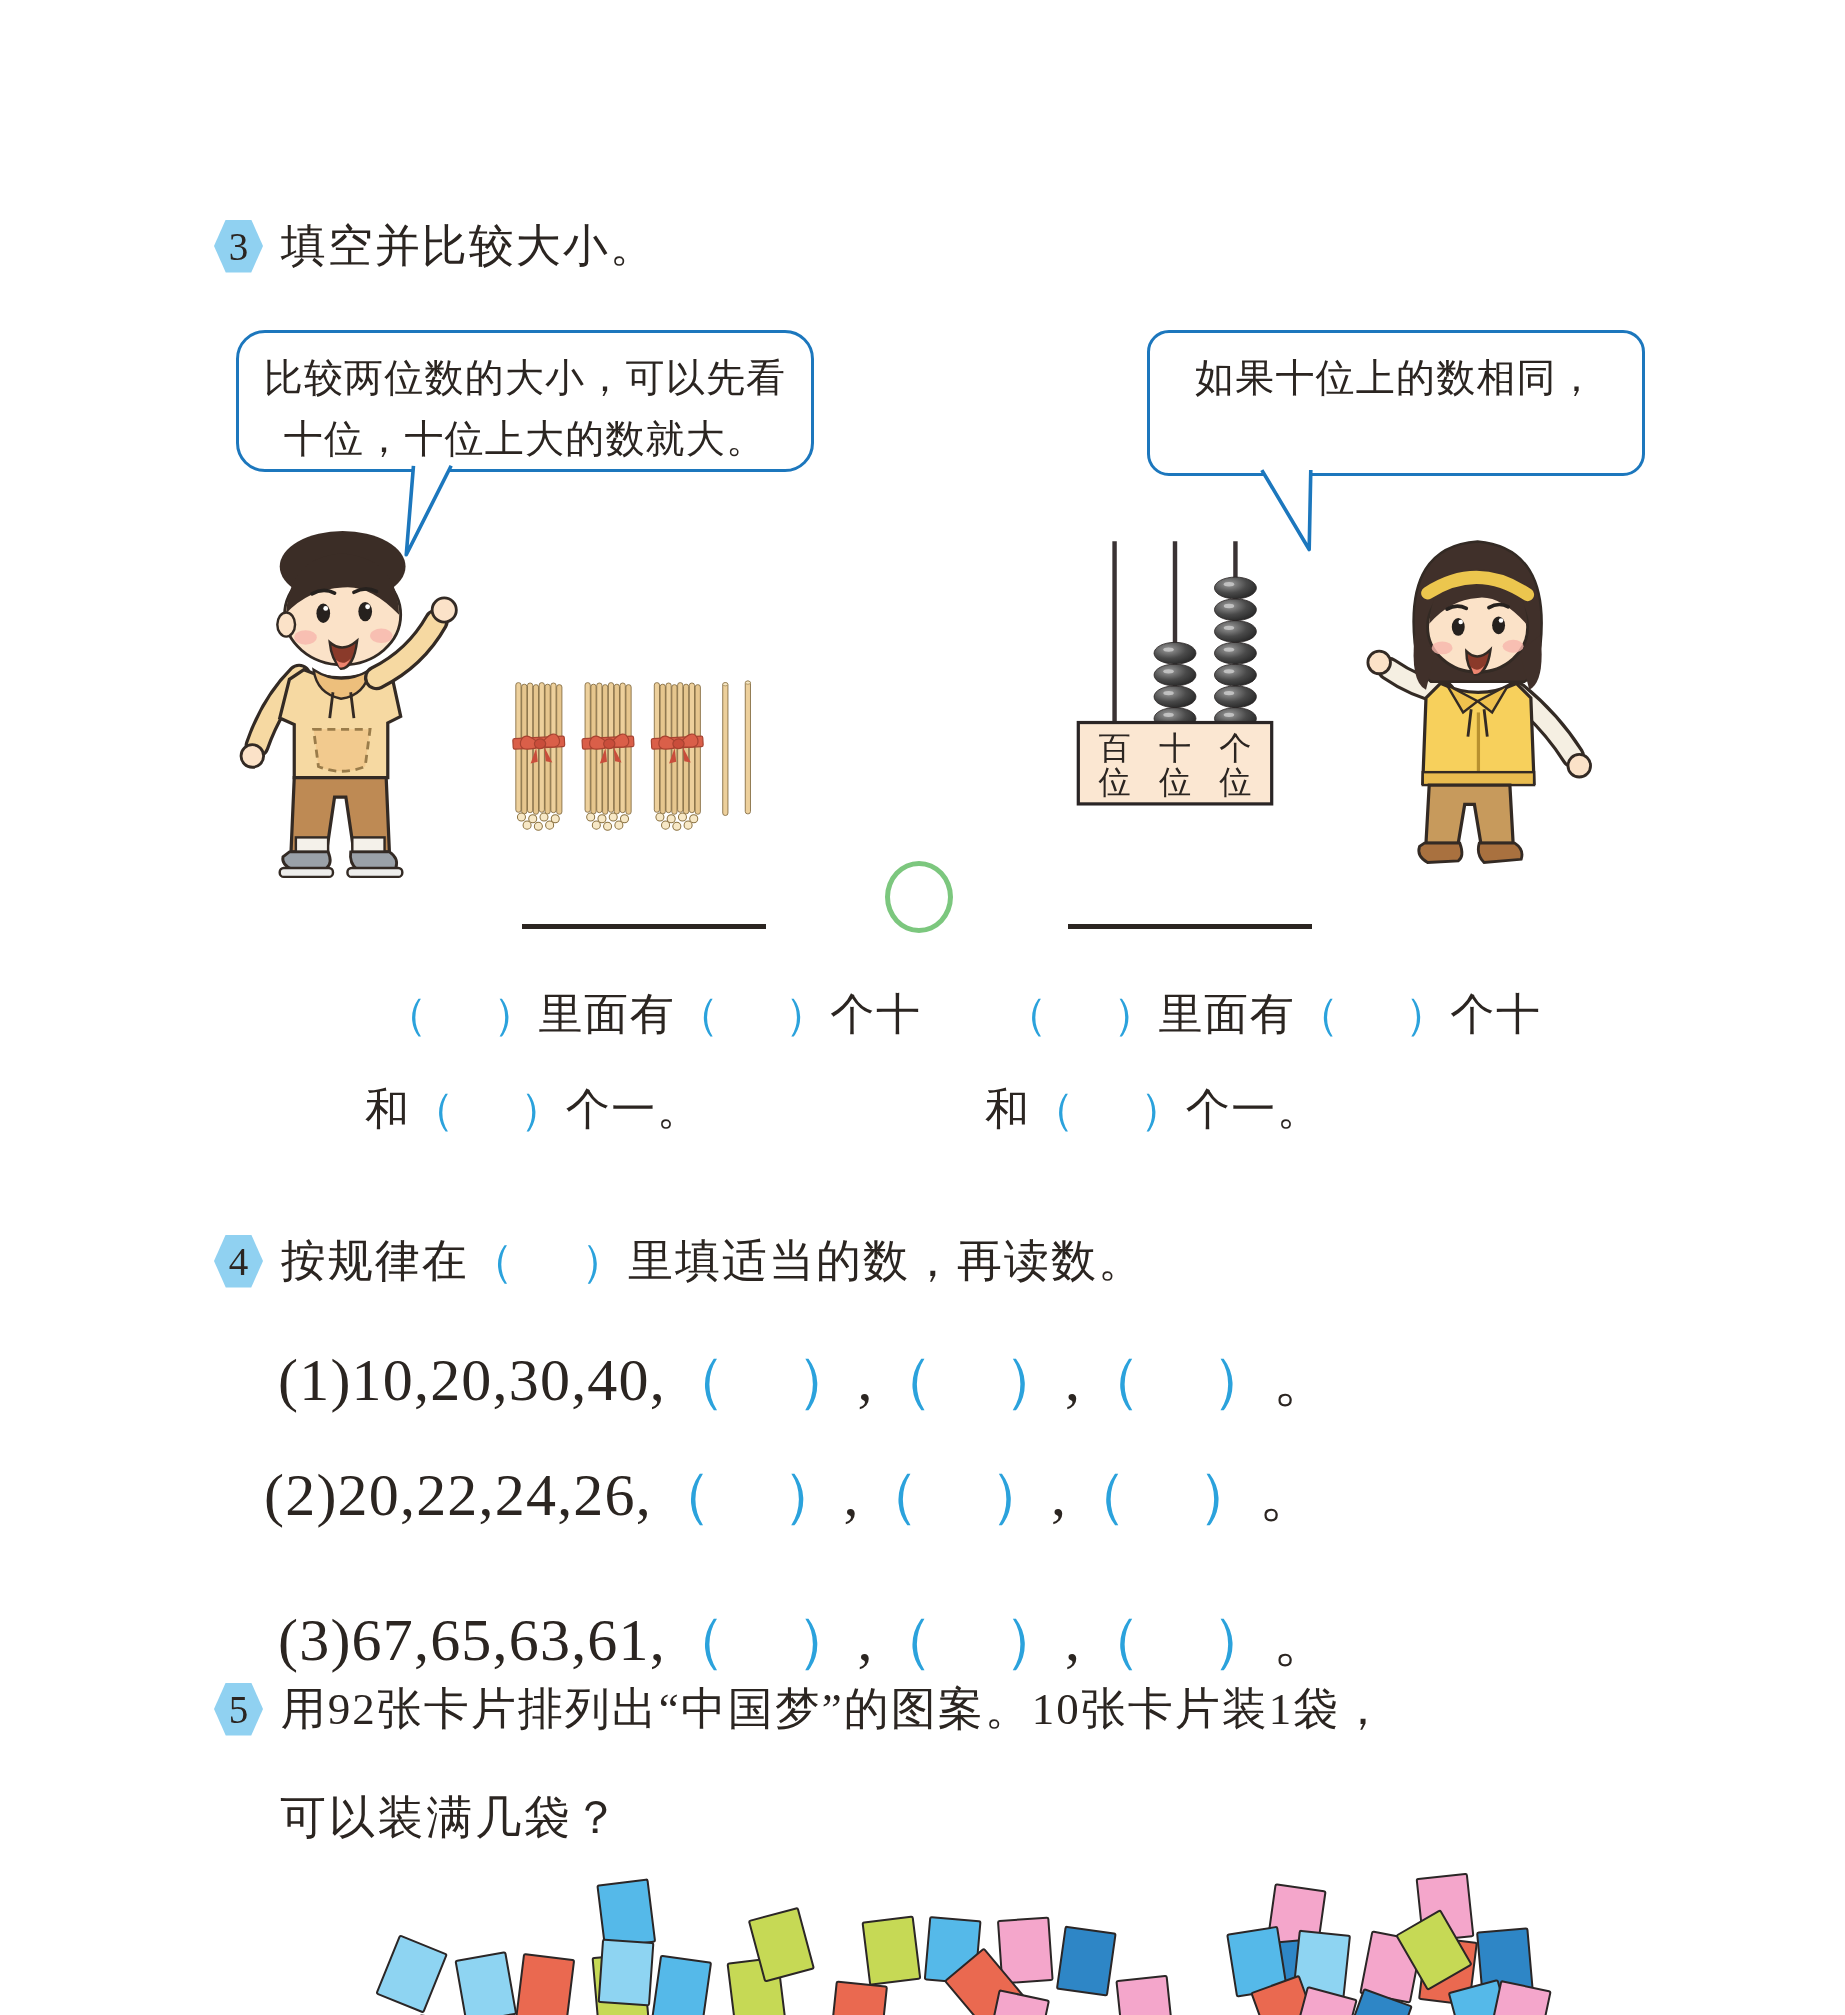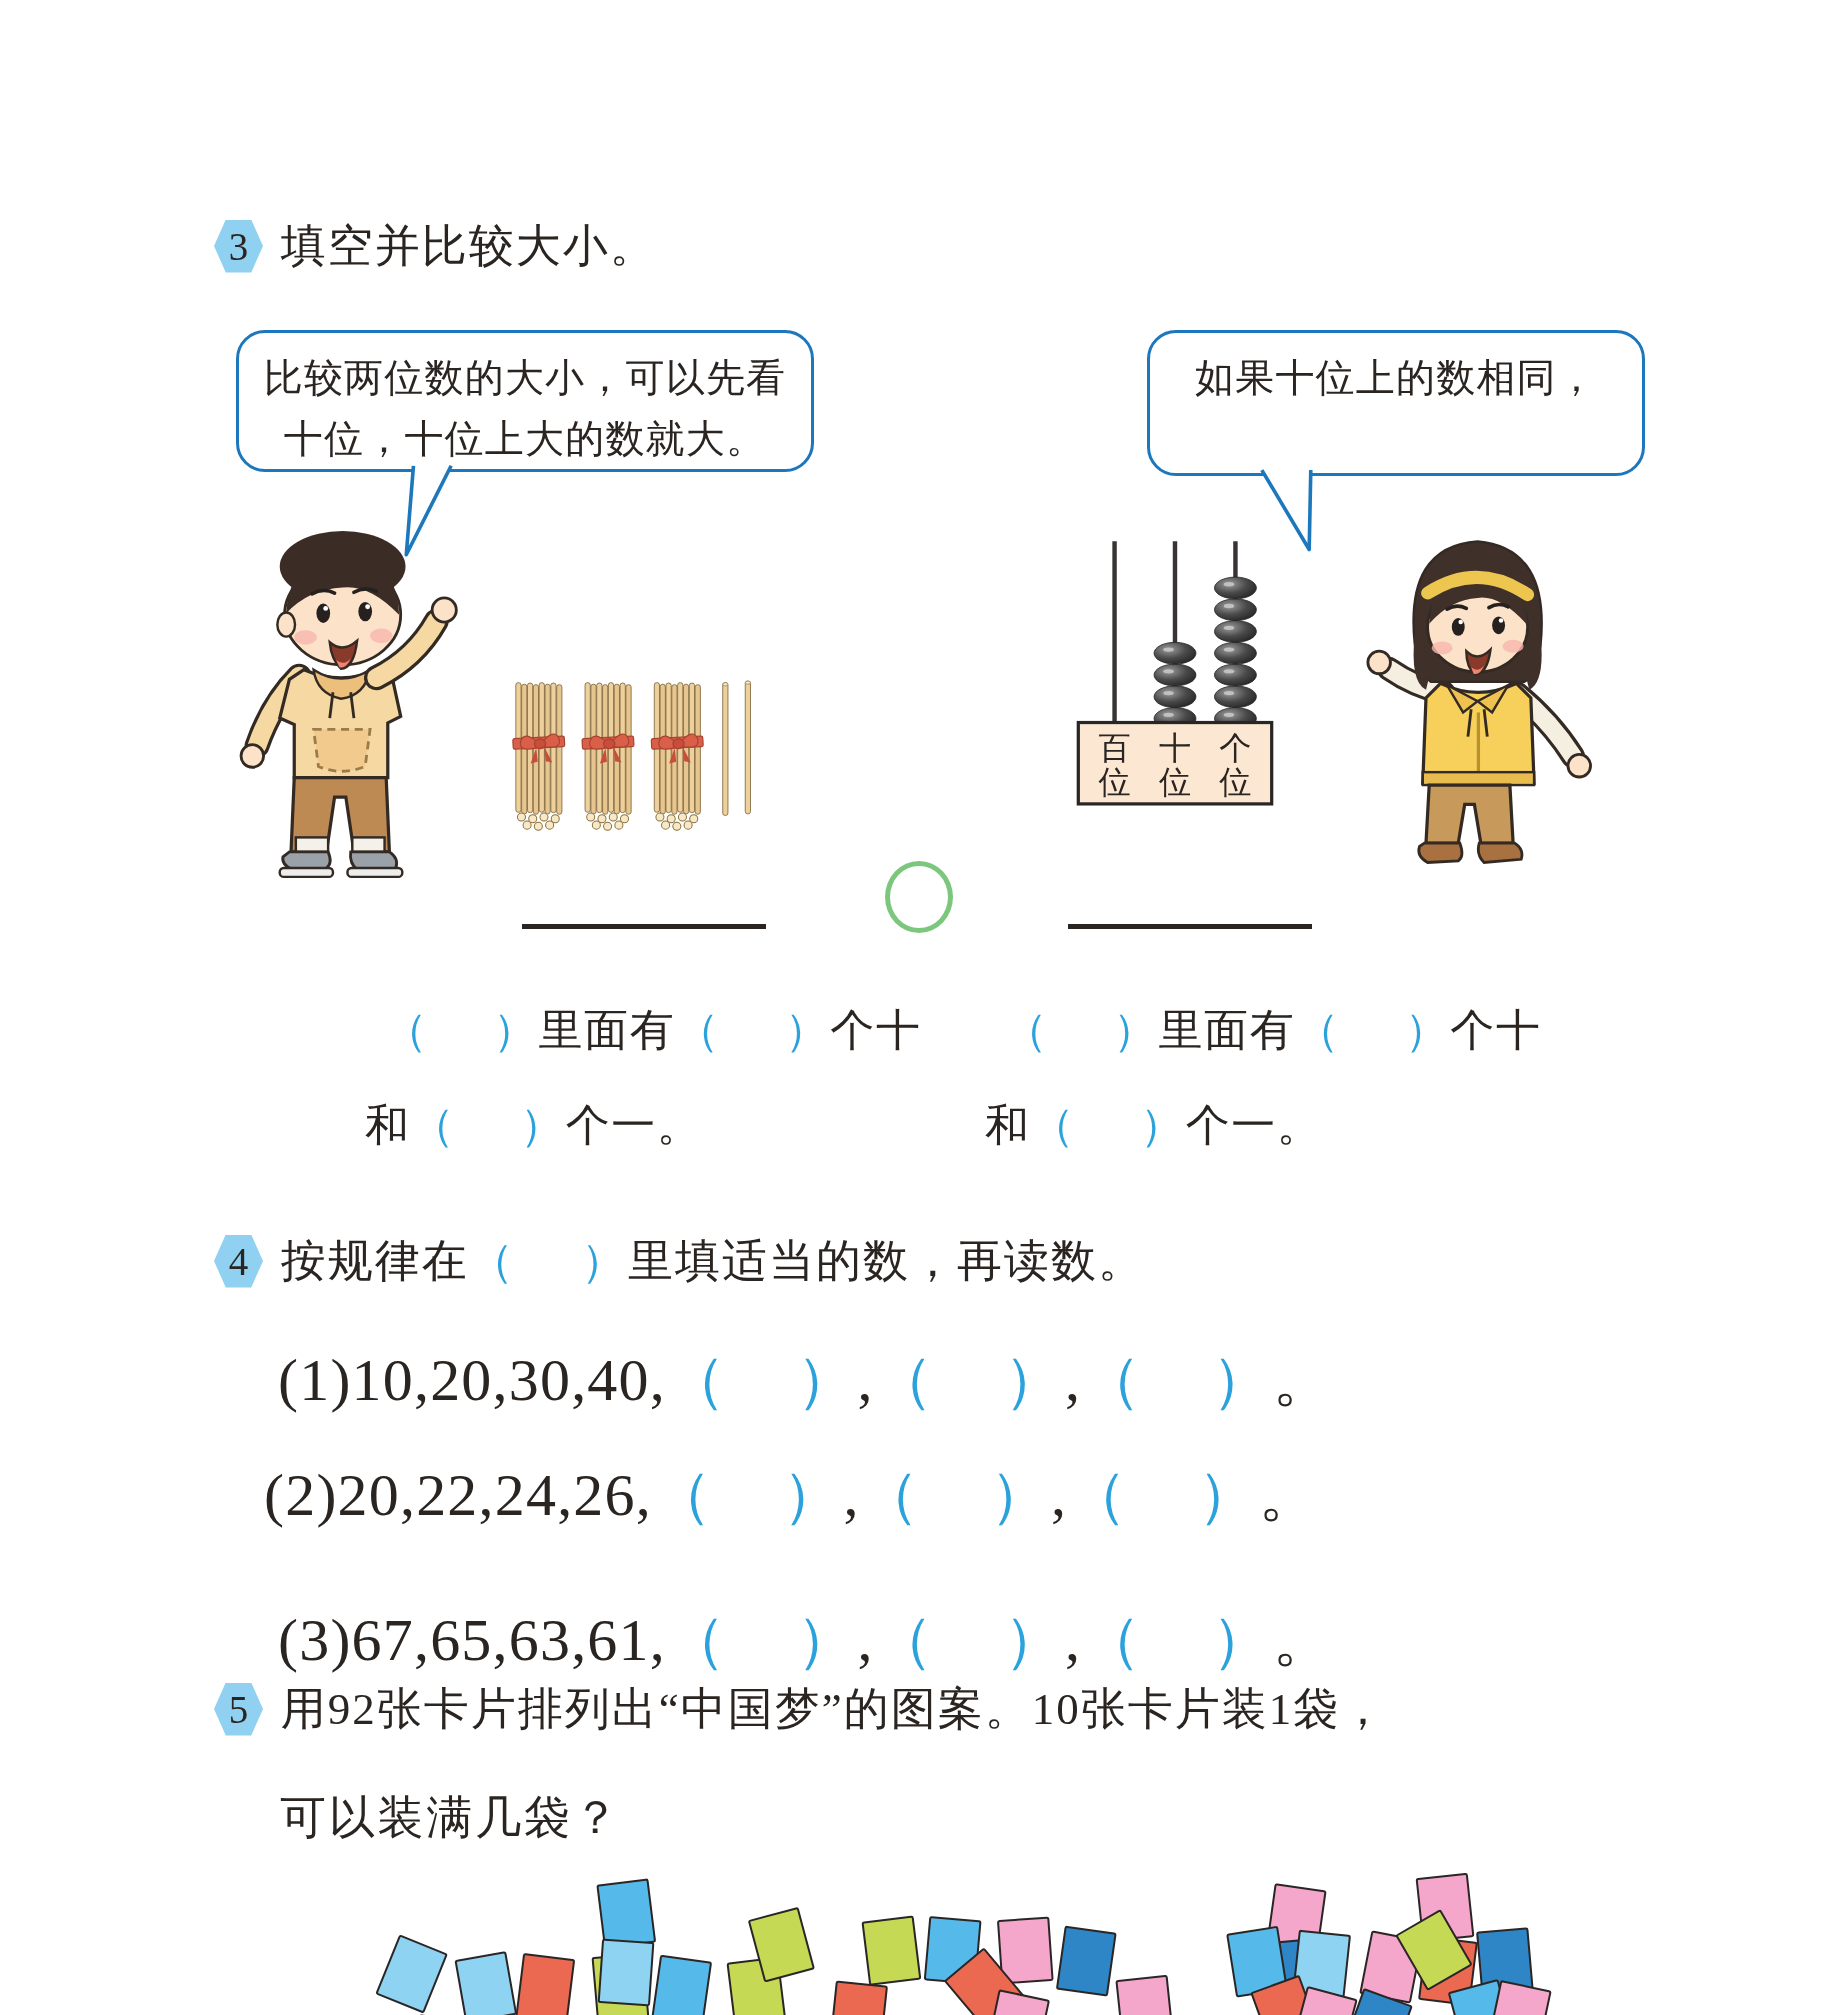--- a/index.html
+++ b/index.html
@@ -19,21 +19,21 @@
   .q-title{font-size:45px;letter-spacing:2px;margin-left:17.7px;white-space:nowrap;}
   
   .bubble{
     position:absolute;box-sizing:border-box;background:#fff;border:3.6px solid #1C77BD;
     border-radius:29px;padding:13.7px 24px 0 24px;font-size:39px;line-height:61px;
     letter-spacing:1.2px;z-index:2;white-space:nowrap;text-align:center;
   }
   .tail{position:absolute;z-index:3;}
   
   .fill-col{position:absolute;font-size:44px;line-height:60px;letter-spacing:1.6px;white-space:nowrap;}
-  .fill-row1{padding-left:18.5px;margin-top:16px;}
+  .fill-row1{padding-left:18.5px;}
   .fill-row2{margin-top:35px;}
   .paren{color:#2BA2DC;}
   .gap{display:inline-block;width:1.45em;}
   .gap-sm{display:inline-block;width:1.15em;}
   
   .seq-item{position:absolute;font-size:60px;letter-spacing:1.2px;white-space:nowrap;}
   
   .p5-line{position:absolute;font-size:46px;letter-spacing:2.8px;white-space:nowrap;}
   
   .blank-line{position:absolute;height:5.2px;background:#2B2521;}
@@ -54,21 +54,21 @@
   </div>
 
   <div class="bubble" style="left:236px;top:330px;width:578px;height:142px;">
     <div>比较两位数的大小，可以先看</div>
     <div>十位，十位上大的数就大。</div>
   </div>
   <svg class="tail" style="left:403px;top:465px;" width="53" height="93" viewBox="0 0 132 232">
     <path d="M26,2 L8,224 L120,2" fill="#ffffff" stroke="#1C77BD" stroke-width="9" stroke-linejoin="round"></path>
   </svg>
 
-  <div class="bubble" style="left:1147px;top:330px;width:498px;height:146px;">
+  <div class="bubble" style="left:1147px;top:330px;width:498px;height:146px;border-radius:22px;">
     <div>如果十位上的数相同，</div>
   </div>
   <svg class="tail" style="left:1257px;top:469px;" width="57" height="84" viewBox="0 0 142 208">
     <path d="M12,2 L130,200 L134,2" fill="#ffffff" stroke="#1C77BD" stroke-width="9" stroke-linejoin="round"></path>
   </svg>
 
   <svg class="abs" style="left:212px;top:510px;" width="254" height="375" viewBox="0 0 315 465">
     <path d="M108,206 Q74,240 56,292" stroke="#332A24" stroke-width="31" fill="none" stroke-linecap="round"></path>
     <path d="M108,206 Q74,240 56,292" stroke="#F6D9A2" stroke-width="23" fill="none" stroke-linecap="round"></path>
     <circle cx="50" cy="305" r="14" fill="#FBE2C8" stroke="#332A24" stroke-width="3.5"></circle>

